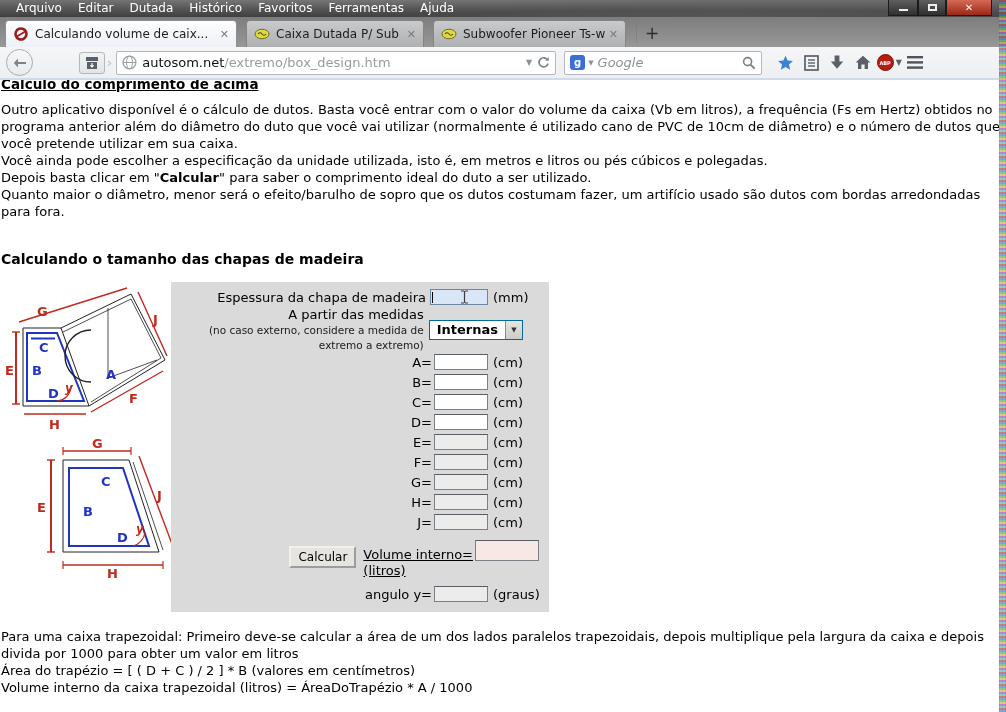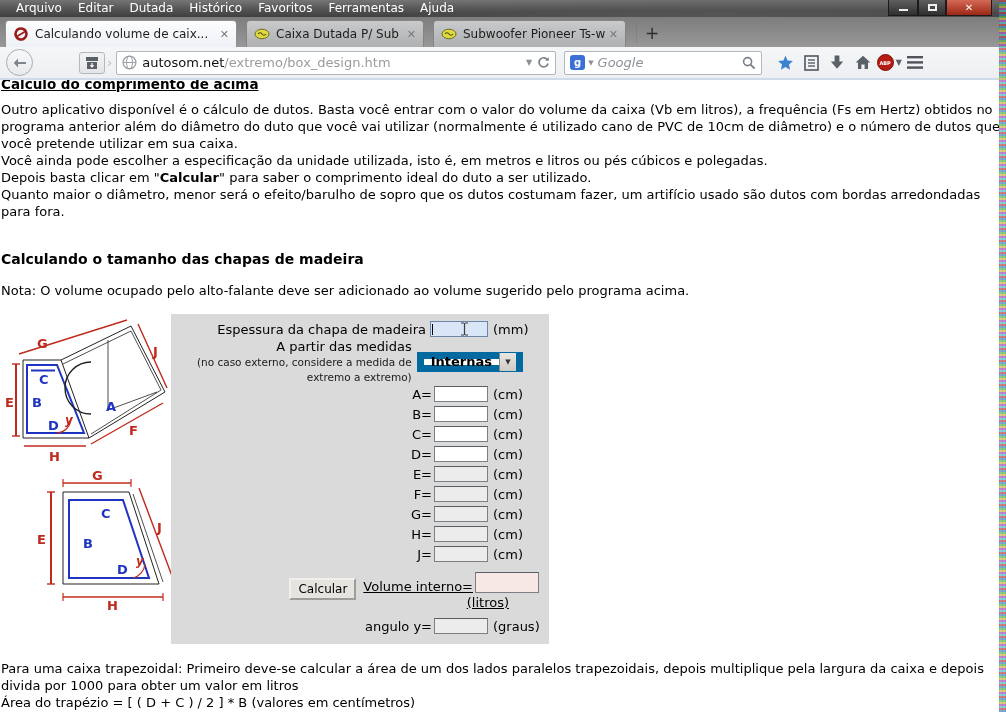--- a/index.html
+++ b/index.html
@@ -81,32 +81,32 @@
   .pinput.gray { background:#ececec; }
   .punit { width:46px; margin-left:5px; white-space:nowrap; }
   .focus-wrap { position:relative; display:inline-block; margin-left:2px; }
   .pinput.focused { width:58px; background:#d8e6f8; border-color:#6b86a8; }
   .caret { position:absolute; left:4px; top:3px; width:1px; height:11px; background:#000; }
   .ibeam { position:absolute; left:32px; top:1px; }
   .measures { display:flex; justify-content:flex-end; align-items:center; padding-right:16px; min-height:38px; }
   .measures-text { text-align:right; }
   .measures-main { font-size:13px; line-height:14px; }
   .measures-small { font-size:10.5px; line-height:11.5px; color:#1a1a1a; }
-  .fselect { display:flex; align-items:center; background:#fff; border:7px solid #0369a1; height:20px; margin-left:5px; }
+  .fselect { display:flex; align-items:center; background:#fff; border:1px solid #0369a1; height:20px; margin-left:5px; }
   .fselect-val { font-weight:bold; font-size:13px; padding:0 7px; }
   .fselect-btn { width:17px; height:18px; background:linear-gradient(#e8e6e2,#cfccc6); border-left:1px solid #8a8a8a;
     display:flex; align-items:center; justify-content:center; font-size:7px; color:#333; }
   .calc-row { display:flex; justify-content:flex-end; align-items:flex-start; margin-top:8px; height:42px; }
   .calc-btn { font-size:12px; font-family:"DejaVu Sans",sans-serif; padding:2px 7px; margin-top:6px;
     background:#e6e4df; border:2px outset #f2f0ec; color:#000; }
   .vol-wrap { margin-left:7px;text-decoration:underline; }
   .vol-line { display:flex; align-items:flex-start; }
   .vol-line .plabel { margin-top:7px; }
   .pinput.pink { width:64px; height:21px; background:#f7e7e5; margin-top:0; }
-  .vol-unit { text-align:right; padding-right:30px; margin-top:1px; }
+  .vol-unit { text-align:left; padding-right:30px; margin-top:1px; }
   .angle-row { margin-top:2px; }
 
   .footer { margin-top:16px; }
 
   
   .dia1 { margin:0 0 0 4px; }
   .dia2 { margin:4px 0 0 34px; }
   svg text { font-family:"DejaVu Sans",sans-serif; font-weight:bold; font-size:13px; }
   .redlbl { fill:#c02a1c; } .bluelbl { fill:#1f35c0; }
   .ylbl { fill:#c02a1c; font-style:italic; font-size:12px; }
@@ -254,21 +254,20 @@
     <div class="h1">Cálculo do comprimento de acima</div>
 
     <div class="bodytext">
       <div class="para1">Outro aplicativo disponível é o cálculo de dutos. Basta você entrar com o valor do volume da caixa (Vb em litros), a frequência (Fs em Hertz) obtidos no programa anterior além do diâmetro do duto que você vai utilizar (normalmente é utilizado cano de PVC de 10cm de diâmetro) e o número de dutos que você pretende utilizar em sua caixa.</div>
       <div>Você ainda pode escolher a especificação da unidade utilizada, isto é, em metros e litros ou pés cúbicos e polegadas.</div>
       <div><span>Depois basta clicar em "</span><b>Calcular</b><span>" para saber o comprimento ideal do duto a ser utilizado.</span></div>
       <div>Quanto maior o diâmetro, menor será o efeito/barulho de sopro que os dutos costumam fazer, um artifício usado são dutos com bordas arredondadas para fora.</div>
     </div>
 
     <div class="h2">Calculando o tamanho das chapas de madeira</div>
-    <div class="bodytext nota">Nota: O volume ocupado pelo alto-falante deve ser adicionado ao volume sugerido pelo programa acima.</div>
 
     <div class="form-zone">
       <div class="diagram-col">
         
         <svg class="dia1" width="165" height="148" viewBox="0 0 165 148">
           <path d="M18,46 L56,46 L84,124 L18,124 Z" fill="#fff" stroke="#222" stroke-width="1"></path>
           <path d="M22,51 L52,51 L79,119 L22,119 Z" fill="none" stroke="#1f35c0" stroke-width="2"></path>
           <line x1="26" y1="56.5" x2="50" y2="56.5" stroke="#1f35c0" stroke-width="2"></line>
           <path d="M56,46 L126,12 L160,78 L84,124" fill="none" stroke="#222" stroke-width="1"></path>
           <path d="M58,50 L126,17 L156,76 L86,120" fill="none" stroke="#222" stroke-width="0.8"></path>

